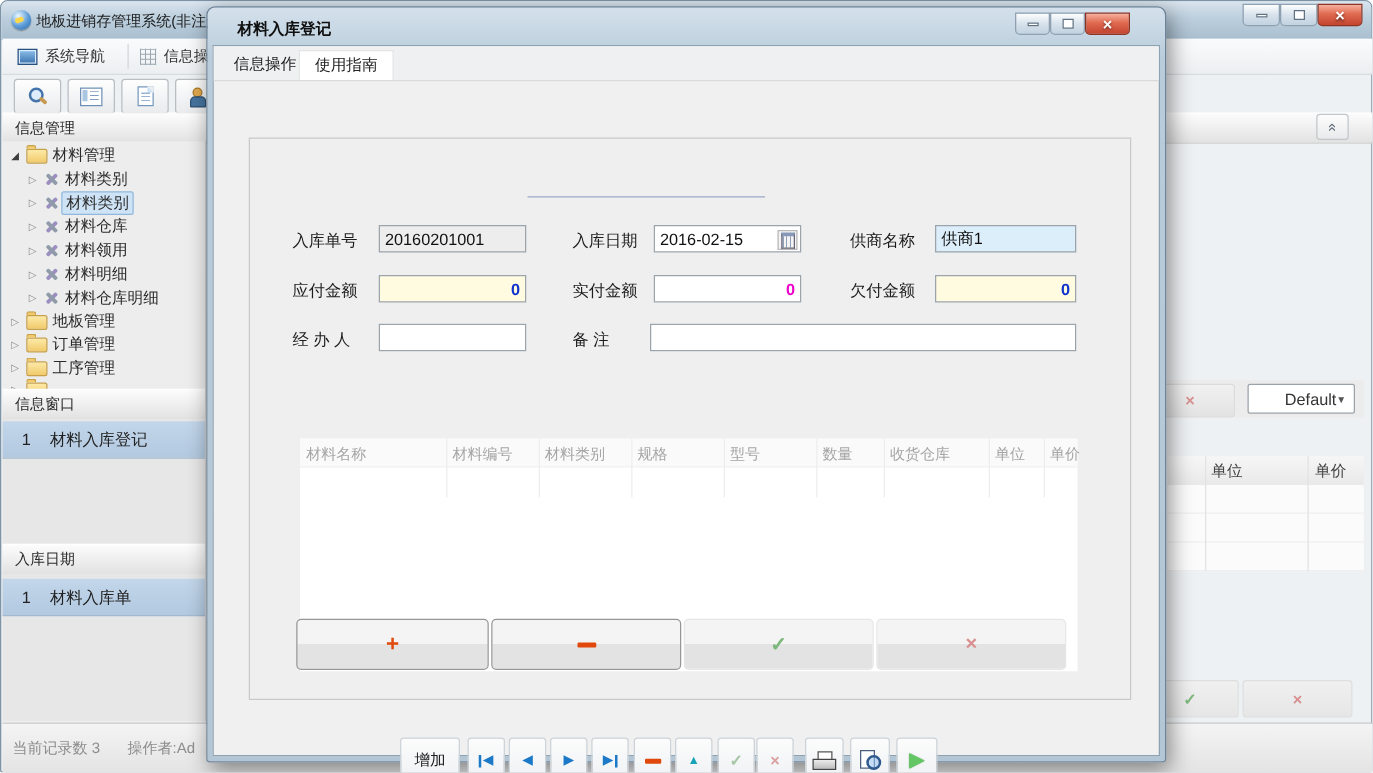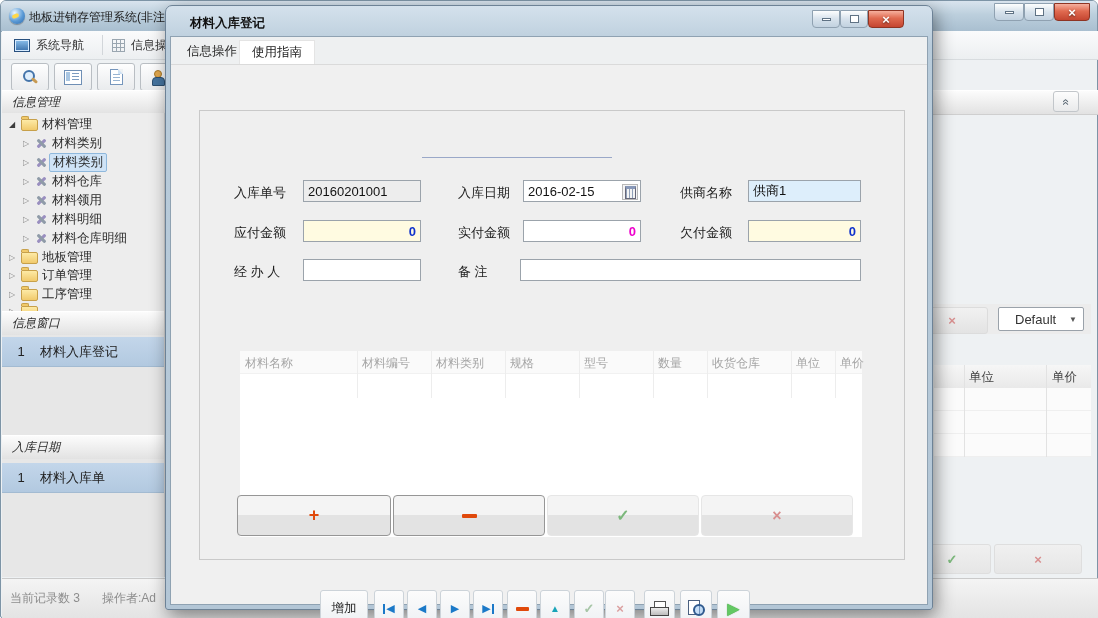--- a/index.html
+++ b/index.html
@@ -49,21 +49,21 @@
   .ic-doc::after{content:"";position:absolute;left:2px;top:4px;width:7px;height:8px;
       background:repeating-linear-gradient(#98b4d2 0 1px,transparent 1px 3px);}
   .ic-user{position:relative;width:16px;height:15px;}
   .ic-user::before{content:"";position:absolute;left:3px;top:0;width:6px;height:6px;border-radius:50%;background:#e2a84e;border:1px solid #a87828;}
   .ic-user::after{content:"";position:absolute;left:1px;top:7px;width:11px;height:7px;border-radius:4px 4px 1px 1px;background:#46749f;border:1px solid #2d5070;}
 
   
   .section-hdr{position:absolute;left:1px;width:1096px;height:23px;
       background:linear-gradient(#fcfcfc,#e2e2e2);border-top:1px solid #fff;border-bottom:1px solid #cfcfcf;
       font-size:12px;color:#2b2b2b;display:flex;align-items:center;}
-  .section-hdr .t{margin-left:10px;font-style:italic;}
+  .section-hdr .t{margin-left:10px;}
   .side-bg{position:absolute;left:1px;top:112px;width:162px;height:464px;background:#ededed;border-right:1px solid #d3d3d3;}
   .tree-item{position:absolute;left:0;height:19px;display:flex;align-items:center;gap:4px;font-size:12.5px;color:#2a2a2a;width:162px;}
   .tw{width:10px;text-align:center;font-size:8px;color:#8a8a8a;flex:0 0 auto;}
   .tw.exp{color:#3c3c3c;}
   .ic-folder{flex:0 0 auto;width:15px;height:10px;background:linear-gradient(#fdeaa6,#f1ca6c);border:1px solid #c7a04a;border-radius:1px 2px 2px 2px;position:relative;}
   .ic-folder::before{content:"";position:absolute;top:-4px;left:-1px;width:6px;height:2px;background:#f1ca6c;border:1px solid #c7a04a;border-bottom:none;border-radius:2px 2px 0 0;}
   .ic-leaf{flex:0 0 auto;width:13px;height:13px;position:relative;}
   .ic-leaf::before{content:"";position:absolute;left:1px;top:5px;width:11px;height:3px;background:#9a8fc0;transform:rotate(-45deg);border-radius:1px;}
   .ic-leaf::after{content:"";position:absolute;left:1px;top:5px;width:11px;height:3px;background:#8f9ba8;transform:rotate(45deg);border-radius:1px;}
   .tlabel{white-space:nowrap;}
@@ -78,21 +78,21 @@
 
   
   .rp-collapse{position:absolute;left:1052px;top:90px;width:24px;height:19px;border:1px solid #c2c6ca;border-radius:3px;
       background:linear-gradient(#fdfdfd,#e9eaeb);display:flex;align-items:center;justify-content:center;}
   .rp-collapse .g{display:inline-block;transform:rotate(90deg);font-size:12px;color:#55636f;line-height:1;}
   .rp-mid{position:absolute;left:933px;top:303px;width:157px;height:30px;background:#ececec;}
   .rp-xbtn{position:absolute;left:915px;top:306px;width:70px;height:25px;background:linear-gradient(#f1f1f1,#e3e3e3);
       border:1px solid #dcdcdc;border-radius:3px;display:flex;align-items:center;justify-content:center;color:#d89090;font-size:13px;font-weight:bold;}
   .rp-select{position:absolute;left:997px;top:306px;width:86px;height:24px;background:#fff;border:1px solid #9aa2aa;border-radius:2px;
       box-sizing:border-box;display:flex;align-items:center;font-size:13px;color:#333;}
-  .rp-select .v{margin-left:16px;flex:1;}
+  .rp-select .v{margin-left:0;flex:1;text-align:right;}
   .rp-select .c{margin-right:6px;font-size:8px;color:#555;}
   .rp-gridhdr{position:absolute;left:933px;top:364px;width:157px;height:23px;
       background:linear-gradient(#f6f6f6,#e9e9e9);border-bottom:1px solid #cfcfcf;font-size:12.5px;color:#444;}
   .rp-rows{position:absolute;left:933px;top:387px;width:157px;height:69px;background:#fbfbfb;}
   .rp-rows .r{height:22px;border-bottom:1px solid #efefef;}
   .rp-colsep{position:absolute;top:0;width:1px;background:#e2e2e2;}
   .rp-btn{position:absolute;top:543px;height:28px;background:linear-gradient(#f0f0f0,#e6e6e6);border:1px solid #dedede;border-radius:3px;
       display:flex;align-items:center;justify-content:center;font-size:13px;font-weight:bold;}
 
   

